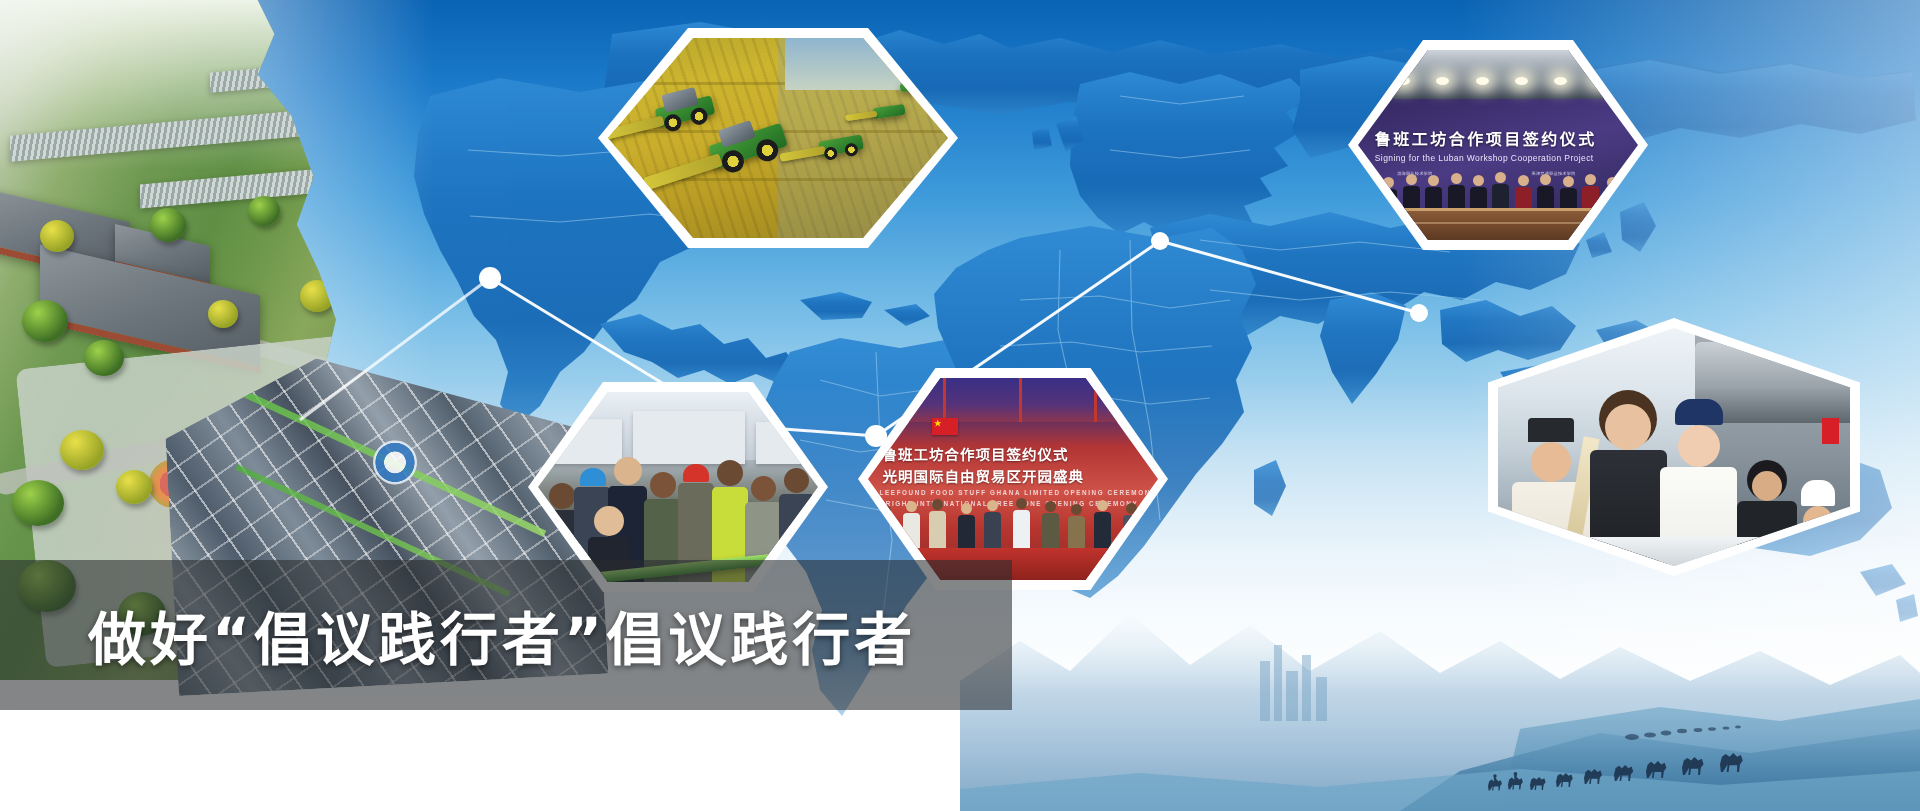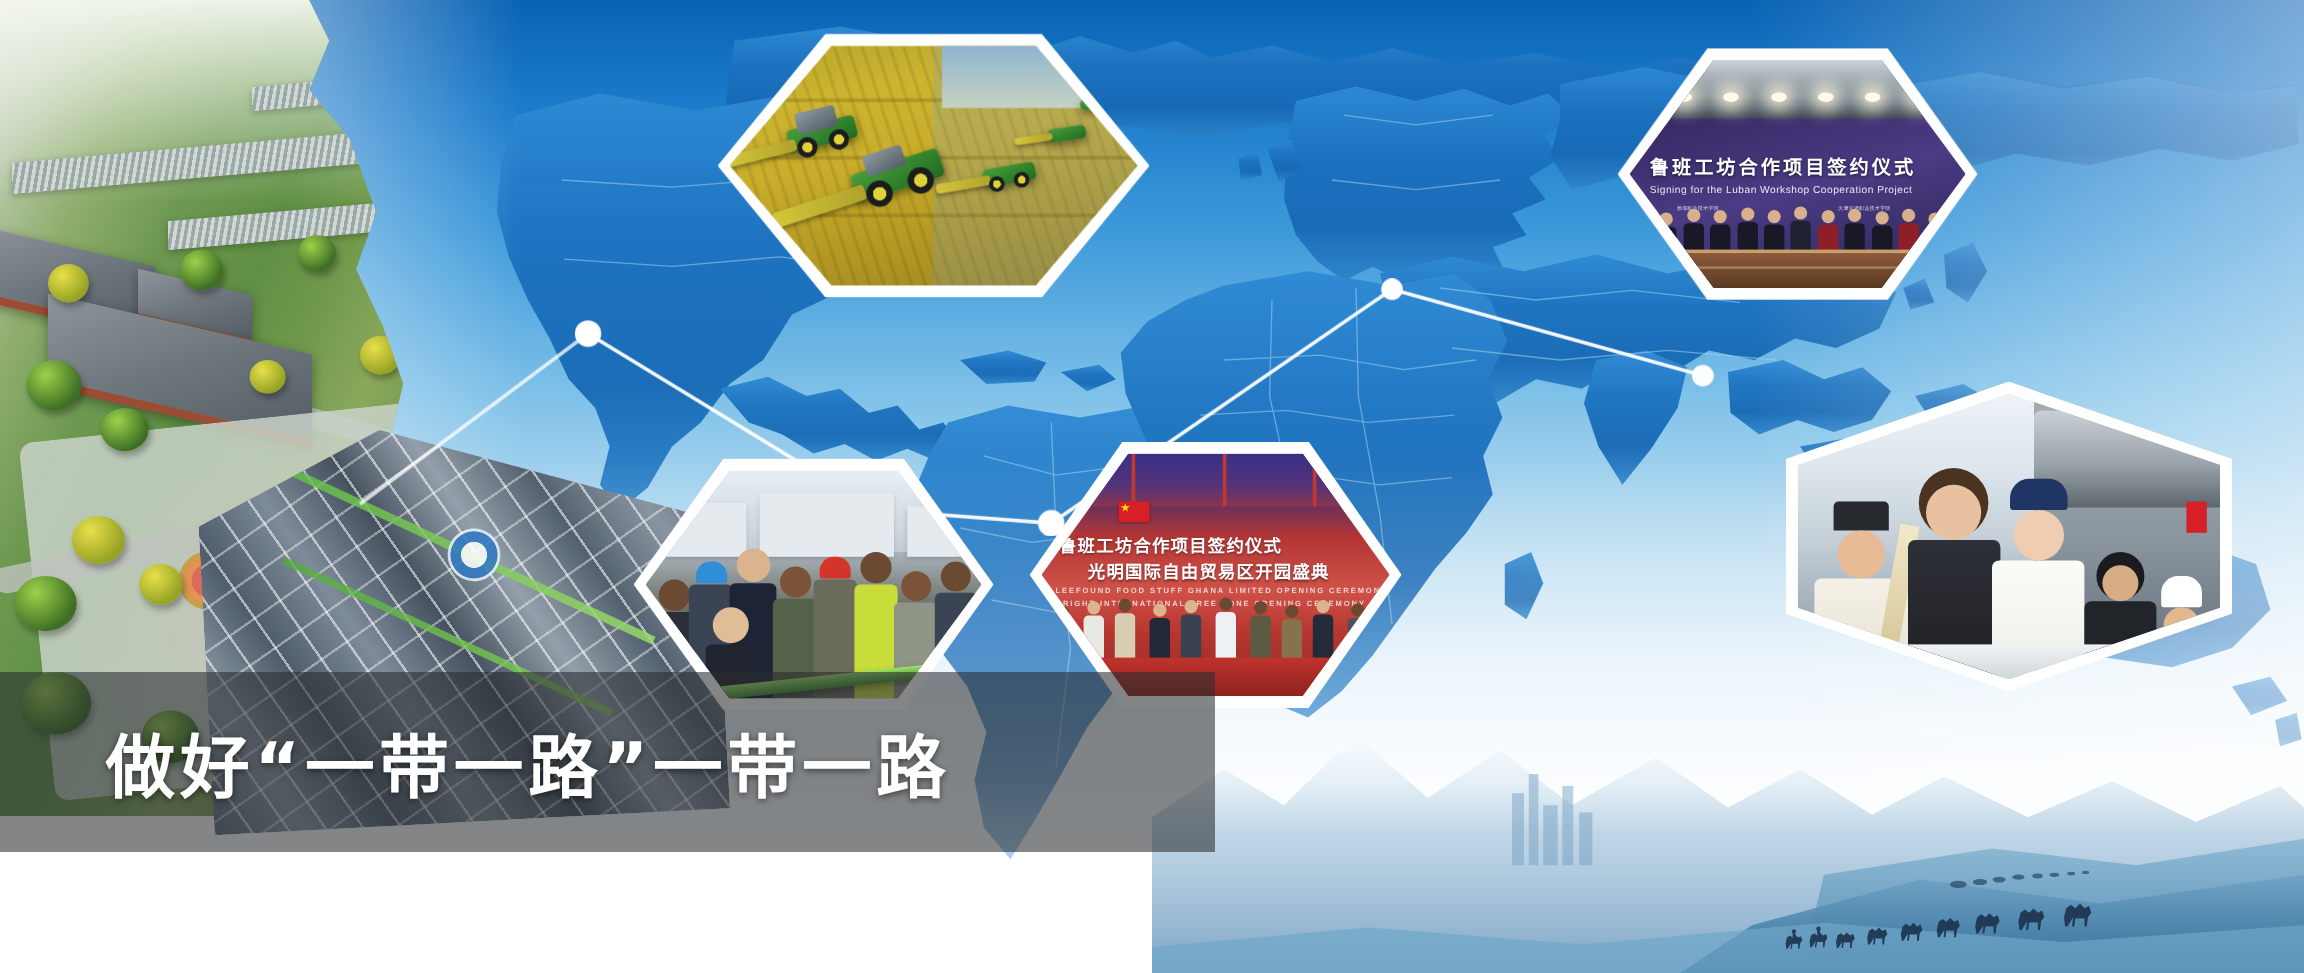--- a/index.html
+++ b/index.html
@@ -257,21 +257,21 @@
   }
   .cn-flag:before {
     content:'★'; position:absolute; left:2px; top:-1px; font-size:8px; color:#ffde00;
   }
   .lf-zh1, .lf-zh2 {
     position:absolute; left:5%; width:94%; font-weight:700; color:#ffffff;
     font-size:14.5px; letter-spacing:1px; white-space:nowrap;
     text-shadow:0 1px 2px rgba(0,0,0,.45);
   }
   .lf-zh1 { top:32%; }
-  .lf-zh2 { top:43%;margin-left:24px; }
+  .lf-zh2 { top:43%; }
   .lf-en1, .lf-en2 {
     position:absolute; left:4%; width:96%; color:#f2dede; font-size:6.3px;
     letter-spacing:1.6px; white-space:nowrap; font-weight:700; opacity:.92;
   }
   .lf-en1 { top:55%; }
   .lf-en2 { top:60.5%; }
   .redcarpet {
     position:absolute; left:0; right:0; bottom:0; height:16%;
     background:linear-gradient(to bottom,#c0332c,#8f221d);
   }
@@ -809,15 +809,15 @@
       <div class="chef" style="left:82%; width:18%; height:36%;">
         <div class="hat" style="width:34px;height:26px;background:#ffffff;border-radius:14px 14px 2px 2px;"></div>
         <div class="face" style="width:30px;height:30px;background:#e3b78f;"></div>
         <div class="coat" style="width:100%;height:100%;background:linear-gradient(to bottom,#ffffff,#e9ece9);"></div>
       </div>
       <div class="counter"></div>
     </div>
   </div>
 
   <div class="title-band"></div>
-  <h1 class="title-text">做好“一带一路”一带一路</h1>
+  <h1 class="title-text">做好“倡议践行者”倡议践行者</h1>
 
 </div>
 
 </body></html>

